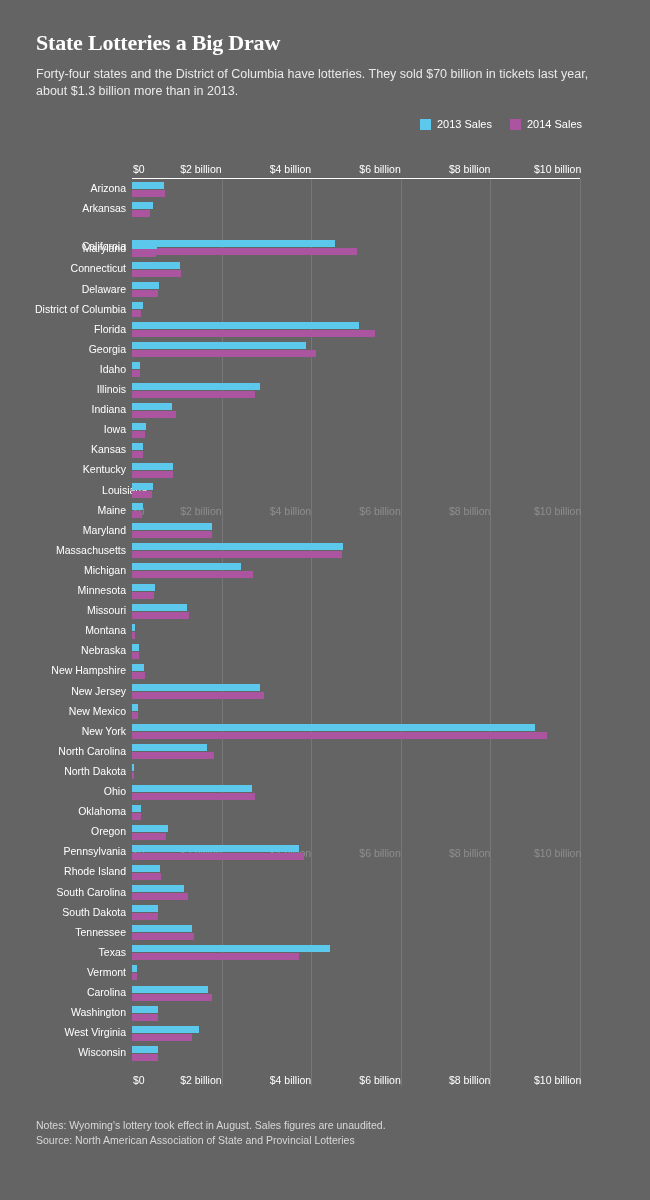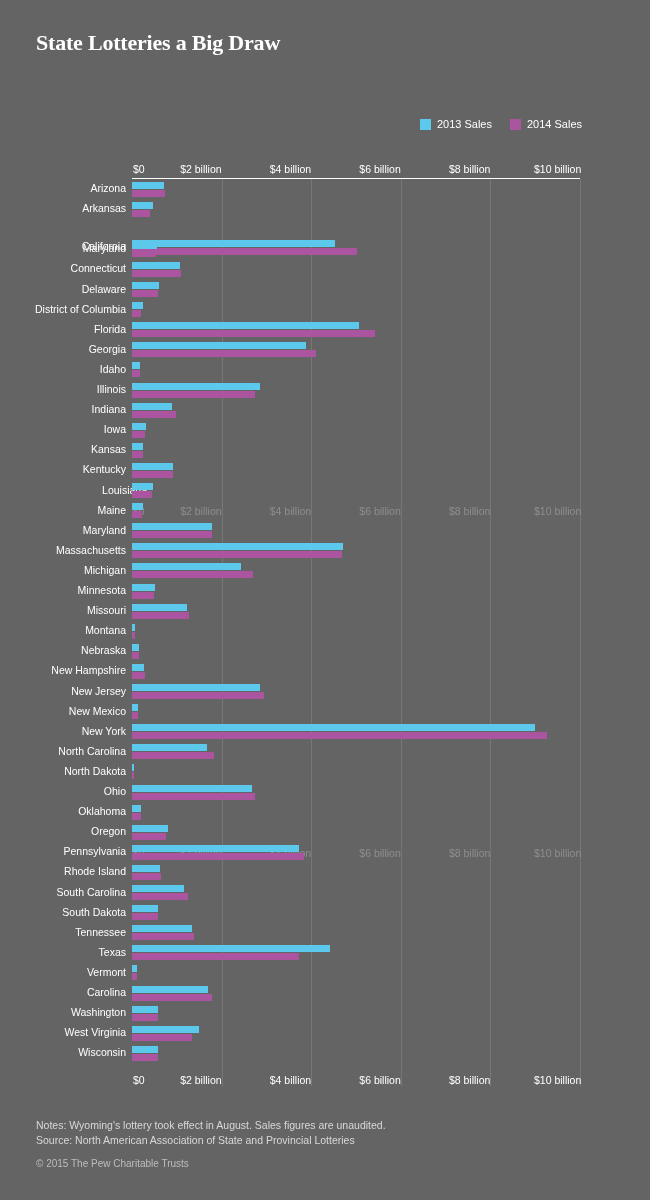--- a/index.html
+++ b/index.html
@@ -73,20 +73,21 @@
   }
   .footer-line{font-size:10.5px;color:#d8d8d8;line-height:15px;}
   .footer-copy{font-size:10px;color:#bdbdbd;margin-top:10px;}
 </style>
 </head>
 <body>
 
 <div class="page">
 
   <div class="title">State Lotteries a Big Draw</div>
+  <div class="subtitle">Forty-four states and the District of Columbia have lotteries. They sold $70 billion in tickets last year, about $1.3 billion more than in 2013.</div>
 
   <div class="legend" id="legend">
       <div class="legend-item">
         <span class="legend-swatch" style="background: rgb(91, 200, 236);"></span>
         <span class="legend-label">2013 Sales</span>
       </div>
       <div class="legend-item">
         <span class="legend-swatch" style="background: rgb(171, 85, 160);"></span>
         <span class="legend-label">2014 Sales</span>
       </div>
@@ -347,16 +348,15 @@
           <div class="row-label">Wisconsin</div>
           <div class="bar bar-2013" style="width: 25.536px;"></div>
           <div class="bar bar-2014" style="width: 25.536px;"></div>
         </div>
       </div>
   </div>
 
   <div class="footer">
     <div class="footer-line">Notes: Wyoming's lottery took effect in August.  Sales figures are unaudited.</div>
     <div class="footer-line">Source: North American Association of State and Provincial Lotteries</div>
-    <div class="footer-copy">© 2015 The Pew Charitable Trusts</div>
   </div>
 
 </div>
 
 </body></html>

